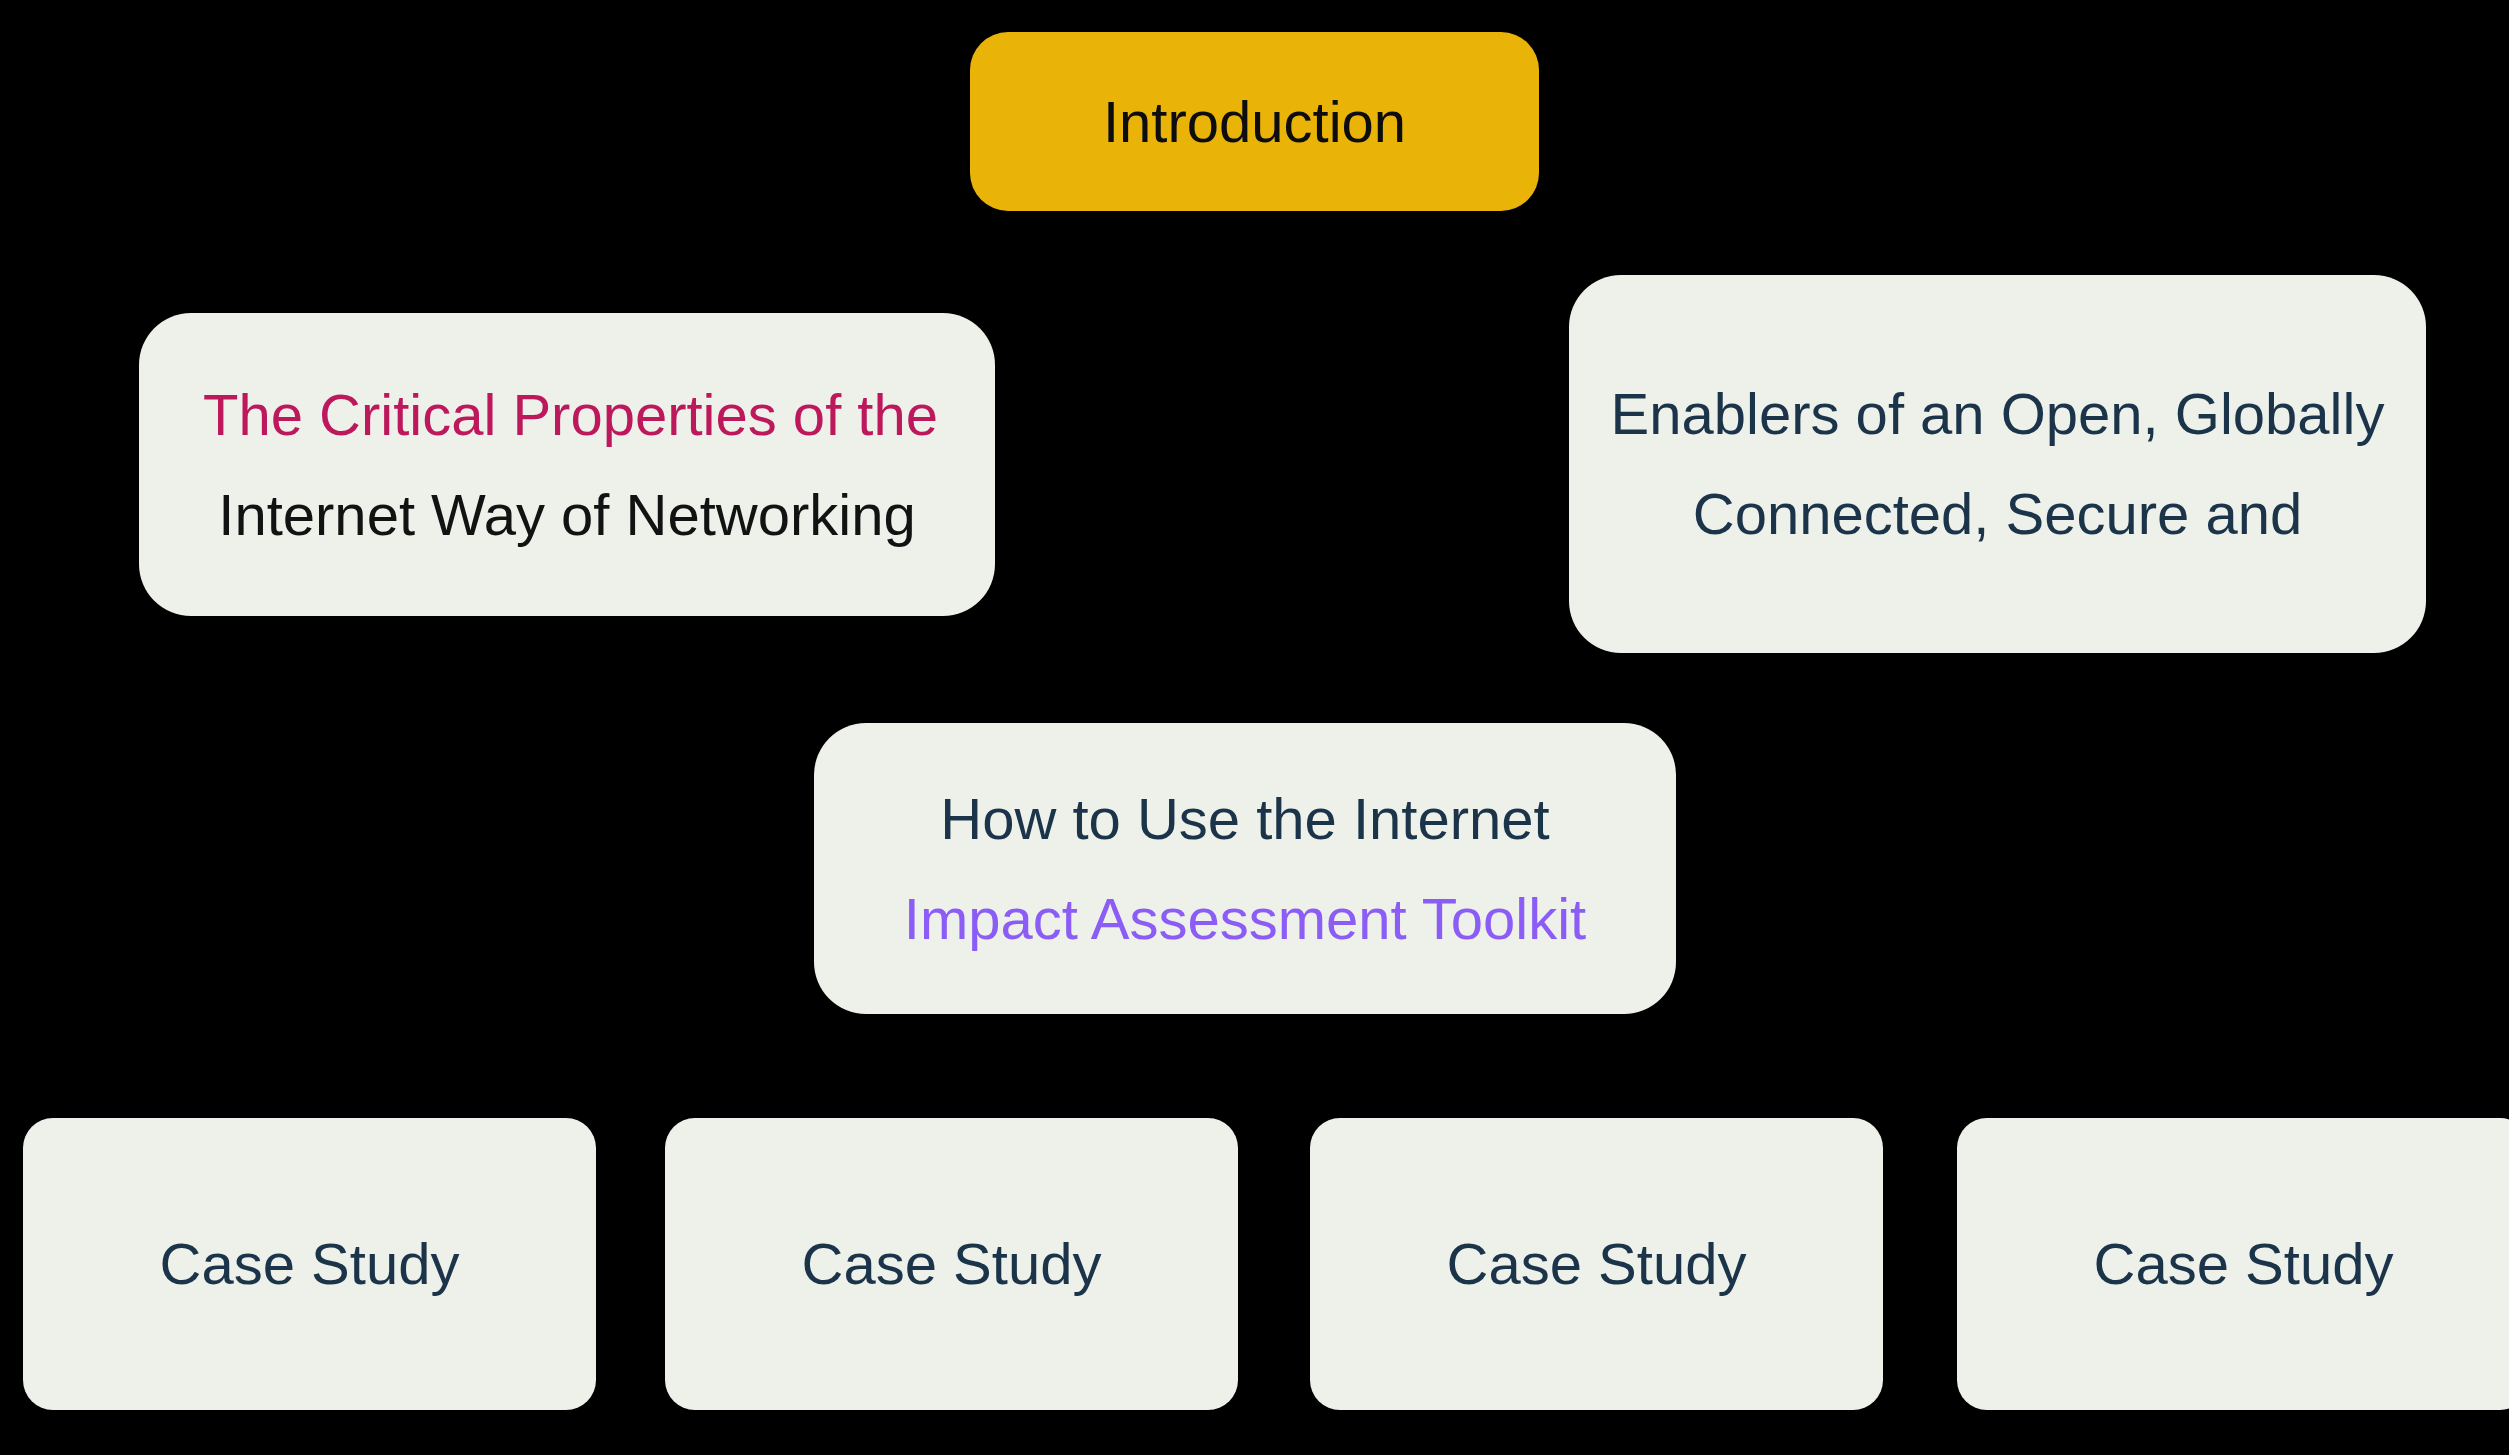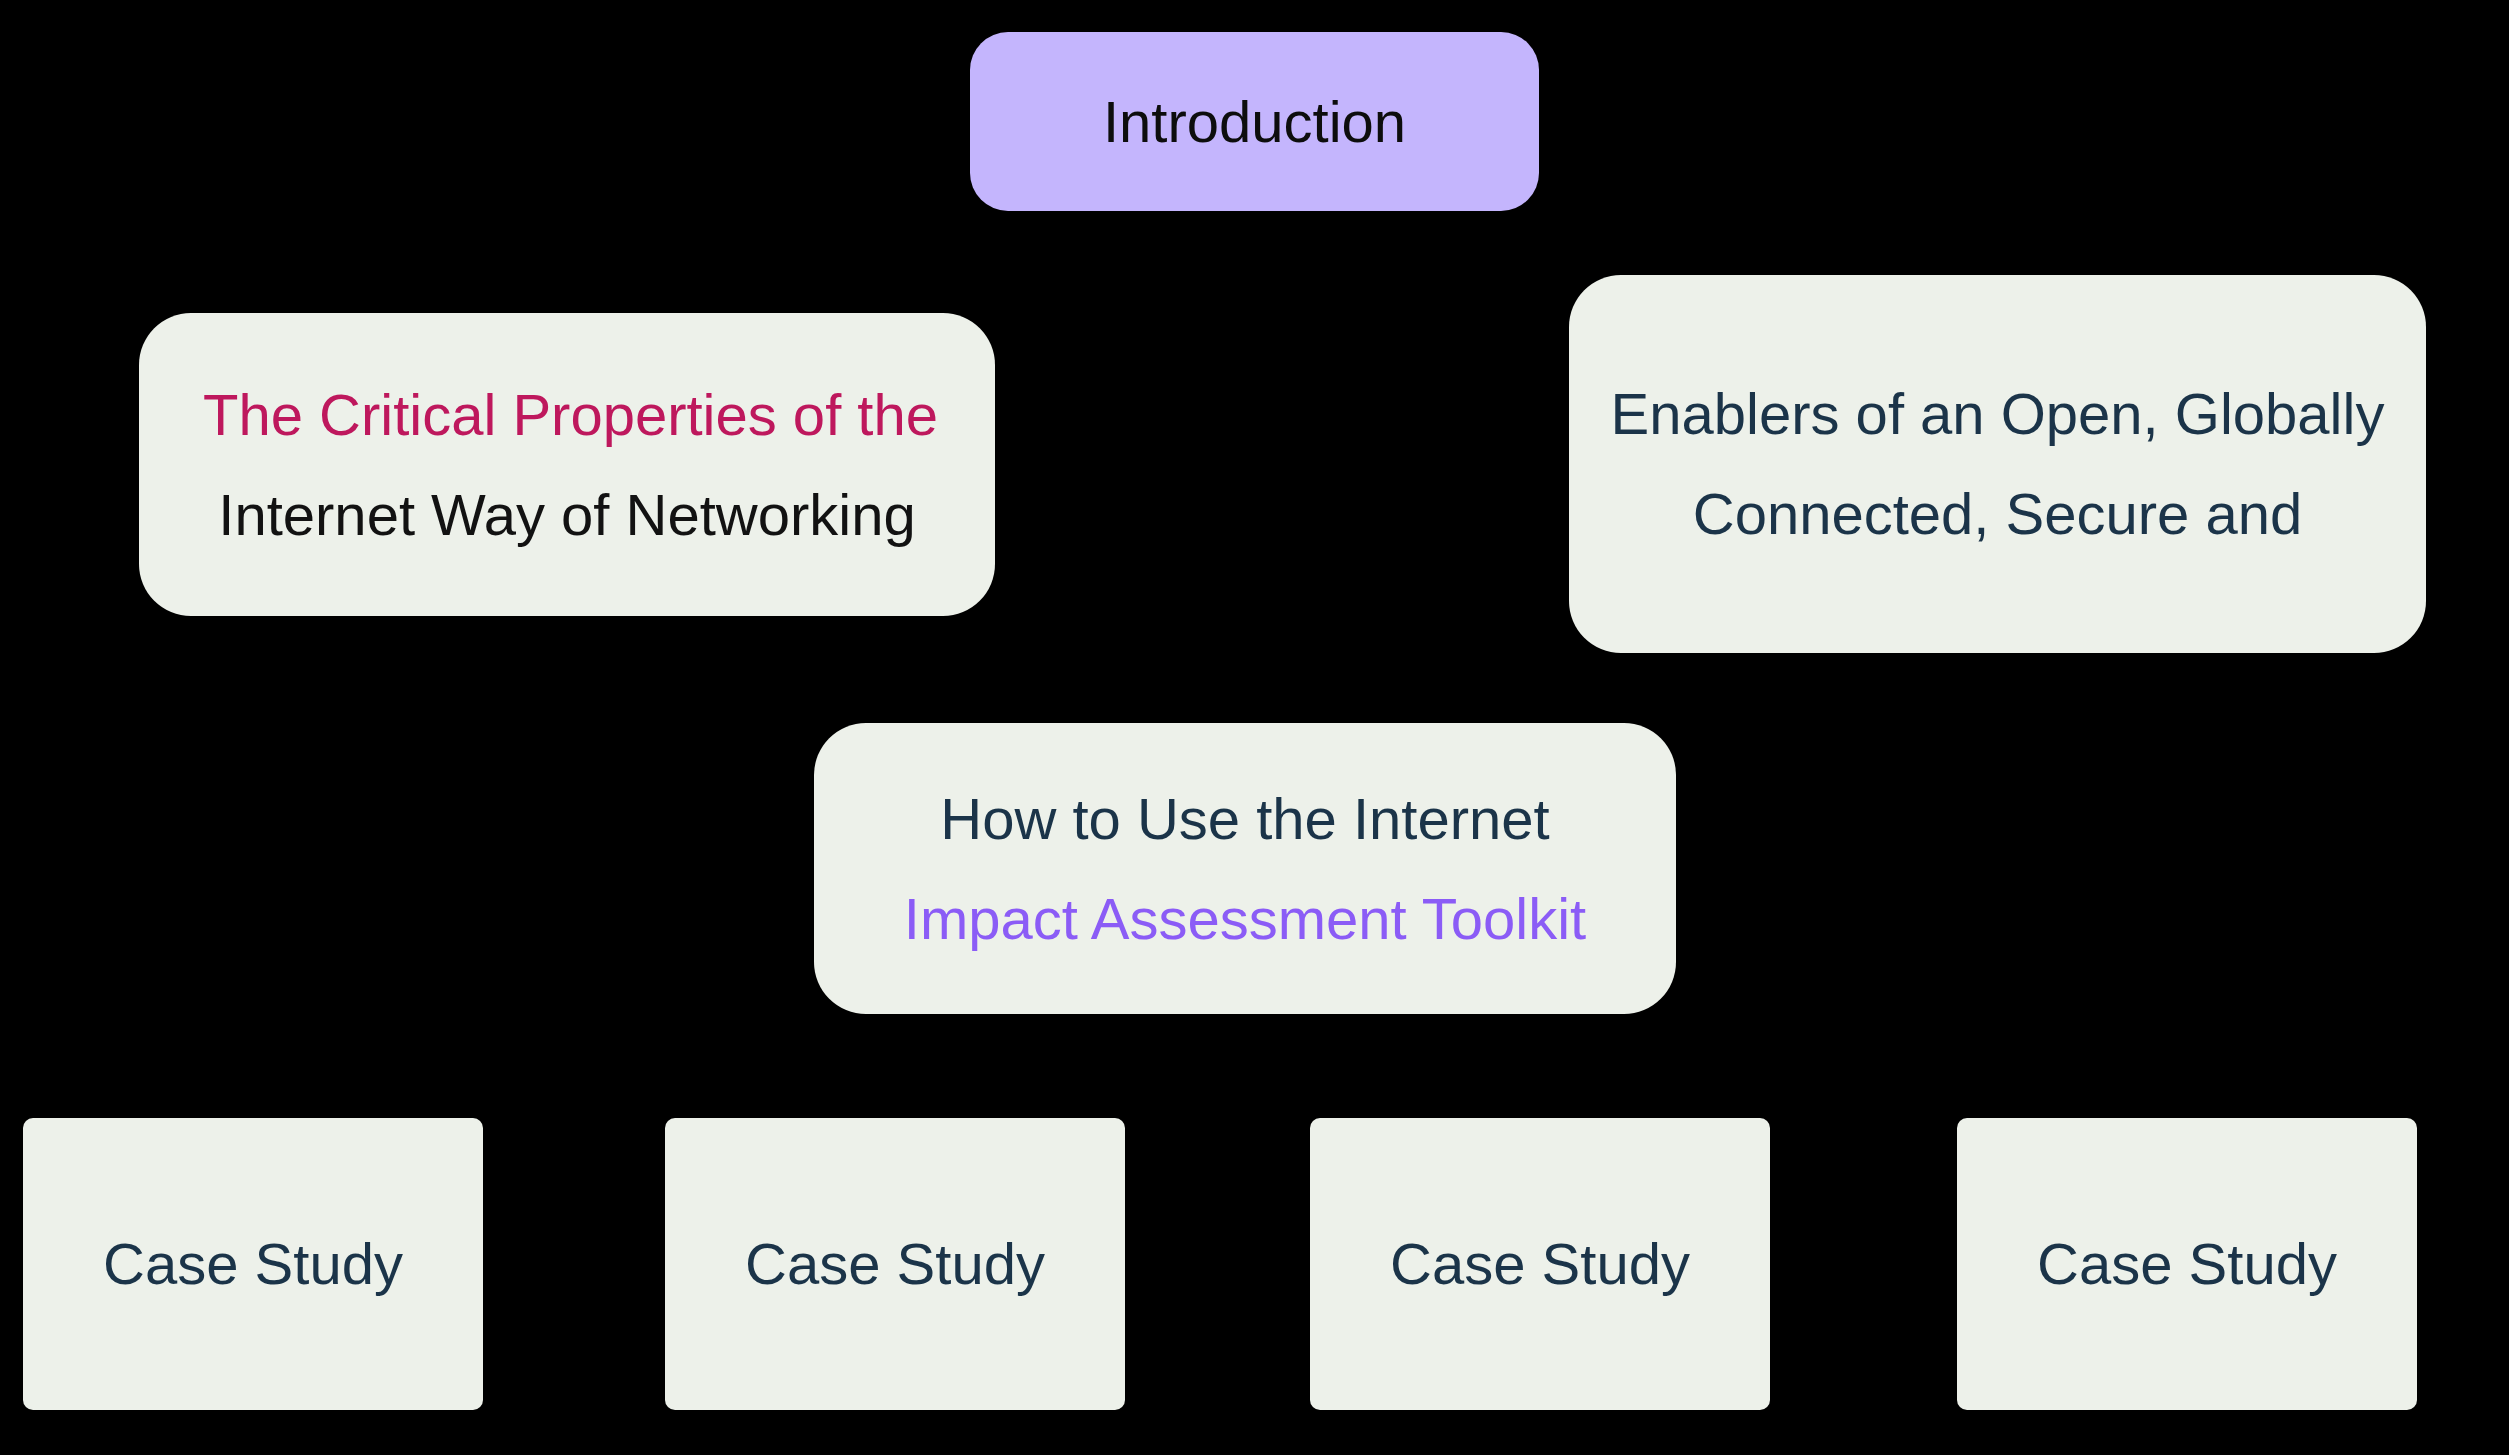--- a/index.html
+++ b/index.html
@@ -50,34 +50,34 @@
   }
   
   .node-toolkit {
     left: 814px; top: 723px;
     width: 862px; height: 291px;
     border-radius: 52px;
   }
   
   .node-case {
     top: 1118px;
-    width: 460px; height: 292px;
-    border-radius: 10px;
+    width: 573px; height: 292px;
+    border-radius: 30px;
   }
   .node-case-1 { left: 23px; }
   .node-case-2 { left: 665px; }
   .node-case-3 { left: 1310px; }
   .node-case-4 { left: 1957px; }
 </style>
 </head>
 <body>
 
 <div class="canvas" style="background-color: rgb(0, 0, 0);">
 
-  <div class="node node-introduction" style="background-color: #c4b5fd;">
+  <div class="node node-introduction" style="background-color: #eab308;">
     <span class="line" style="color: rgb(13, 13, 13);">Introduction</span>
   </div>
 
   <div class="node node-critical" style="background-color: rgb(237, 241, 234);">
     <span class="line" style="color: #be185d; margin-left: 7px;">The Critical Properties of the</span>
     <span class="line" style="color: rgb(18, 18, 18);">Internet Way of Networking</span>
   </div>
 
   <div class="node node-enablers" style="background-color: rgb(237, 241, 234);">
     <span class="line" style="color: rgb(27, 52, 73); text-align: center;">Enablers of an Open, Globally</span>

